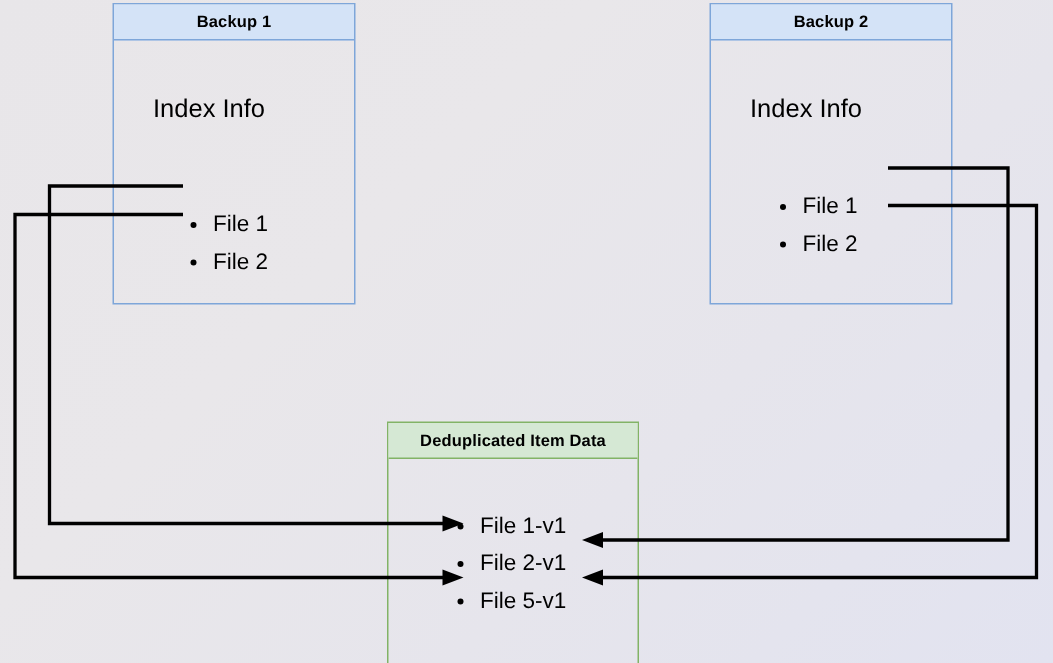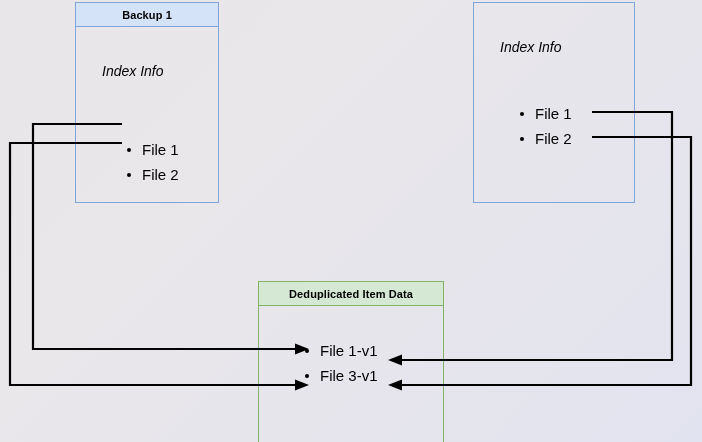--- a/index.html
+++ b/index.html
@@ -42,24 +42,23 @@
   .box.green .box-header {
     background: #d5e8d4;
     border-bottom: 1px solid #82b366;
   }
   .box-body {
     position: relative;
     height: calc(100% - 24px);
   }
   .index-label {
     position: absolute;
-    font-size: 14px;
+    font-size: 17px;
     color: #000;
     white-space: nowrap;
-    font-style: italic;
   }
   .bullets {
     position: absolute;
     margin: 0;
     padding: 0;
     list-style: none;
   }
   .bullets li {
     display: flex;
     align-items: center;
@@ -94,64 +93,69 @@
   }
   #wires polygon {
     fill: #000000;
   }
 </style>
 </head>
 <body>
 
 <div id="canvas">
 
-  <div class="box" style="left:75px; top:2px; width:144px; height:201px;">
+  <div class="box" style="left:75px; top:2px; width:162px; height:201px;">
     <div class="box-header">Backup 1</div>
     <div class="box-body">
       <div class="index-label" style="left:26px; top:36px;">Index Info</div>
       <ul class="bullets" style="left:51px; top:110px;">
         <li>
           <span class="dot"></span>
           <span>File 1</span>
         </li>
         <li>
           <span class="dot"></span>
           <span>File 2</span>
         </li>
       </ul>
     </div>
   </div>
 
   <div class="box" style="left:473px; top:2px; width:162px; height:201px;">
+    <div class="box-header">Backup 2</div>
     <div class="box-body">
       <div class="index-label" style="left:26px; top:36px;">Index Info</div>
       <ul class="bullets" style="left:46px; top:98px;">
         <li>
           <span class="dot"></span>
           <span>File 1</span>
         </li>
         <li>
           <span class="dot"></span>
           <span>File 2</span>
         </li>
       </ul>
     </div>
   </div>
 
-  <div class="box green" style="left:258px; top:281px; width:186px; height:162px;">
+  <div class="box green" style="left:258px; top:281px; width:168px; height:162px;">
     <div class="box-header">Deduplicated Item Data</div>
     <div class="box-body">
       <ul class="bullets" style="left:46px; top:32px;text-align:right;">
         <li>
           <span class="dot"></span>
           <span>File 1-v1</span>
         </li>
         <li>
           <span class="dot"></span>
-          <span>File 3-v1</span>
+          <span>File 2-v1</span>
+        </li>
+        <li>
+          <span class="dot"></span>
+          <span>File 5-v1</span>
         </li>
       </ul>
     </div>
   </div>
 
   <svg id="wires" viewBox="0 0 702 442">
 
     <g>
       <path d="M 122 124 L 33 124 L 33 349 L 297 349"></path>
       <polygon points="309,349 295,343.6 295,354.4"></polygon>

